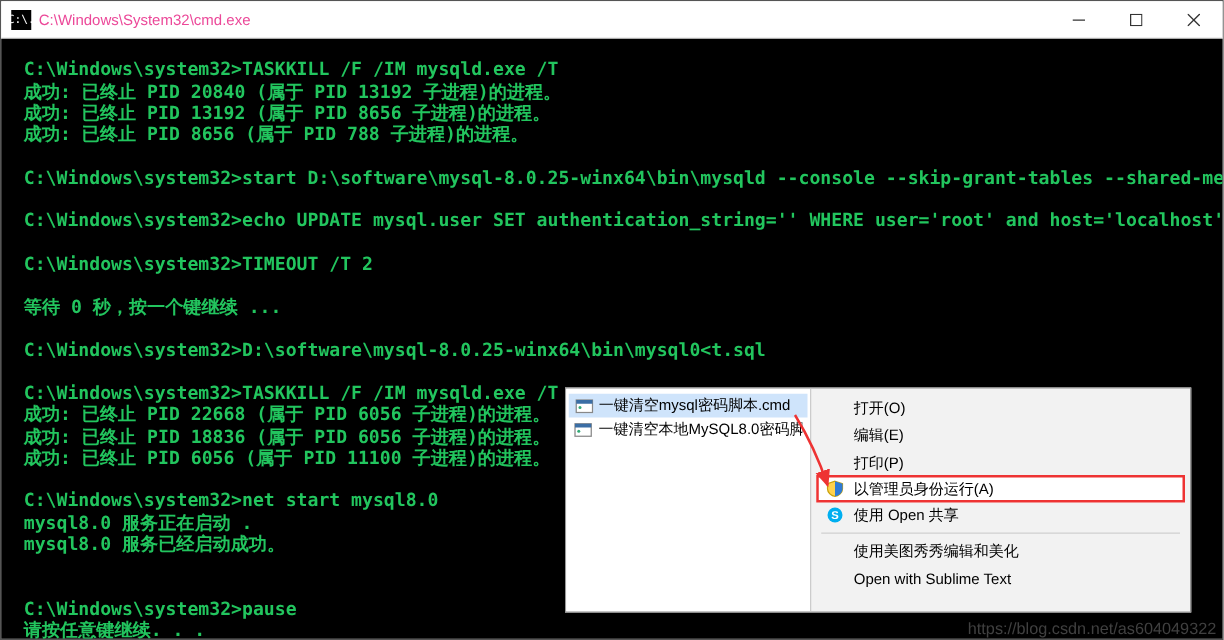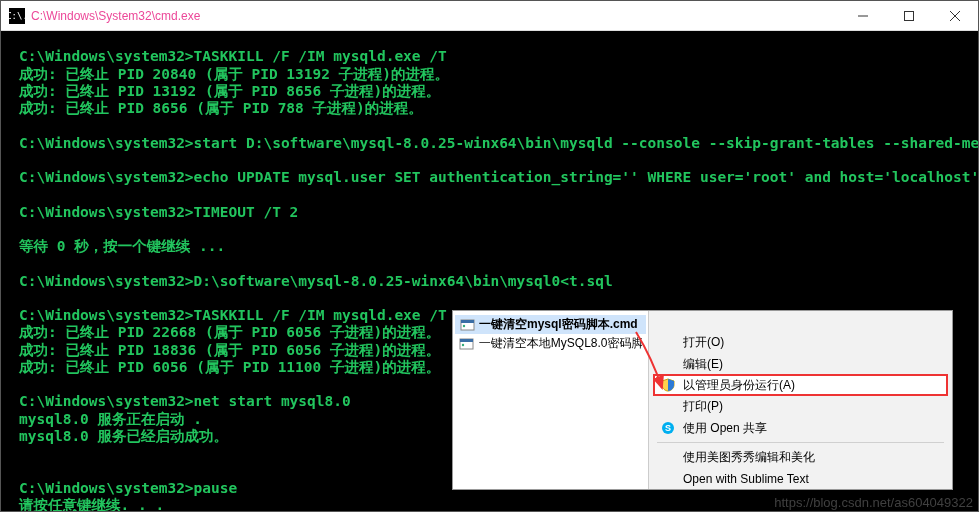--- a/index.html
+++ b/index.html
@@ -68,32 +68,32 @@
     background: #fff;
     padding: 4px 2px;
   }
   .file-item {
     display: flex; align-items: center;
     height: 19px;
     padding: 0 4px;
     font-size: 12px;
     gap: 4px;
   }
-  .file-item.sel { background: #cfe4fb; font-weight: bold; }
+  .file-item.sel { background: #cfe4fb; }
   .file-icon {
     width: 16px; height: 13px;
     display: inline-flex; align-items: center; justify-content: center;
     font-size: 10px;
   }
   .file-item-label { white-space: nowrap; overflow: hidden; }
   .ctx-menu {
     flex: 1;
     background: #f2f2f2;
     border-left: 1px solid #ccc;
-    padding: 20px 0;
+    padding: 4px 0;
     font-size: 12px;
   }
   .ctx-item {
     display: flex; align-items: center;
     height: 22px;
     padding: 0 14px 0 10px;
     gap: 6px;
   }
   .ctx-item.hl {
     border: 2px solid #e33;
@@ -202,32 +202,32 @@
     </div>
   <div class="ctx-menu" id="ctx-menu">
       <div class="ctx-item">
         <span class="ctx-icon"></span>
         <span class="ctx-label">打开(O)</span>
       </div>
       <div class="ctx-item">
         <span class="ctx-icon"></span>
         <span class="ctx-label">编辑(E)</span>
       </div>
+      <div class="ctx-item">
+        <span class="ctx-icon"></span>
+        <span class="ctx-label">打印(P)</span>
+      </div>
       <div class="ctx-item hl">
         <span class="ctx-icon">
           <svg width="14" height="14">
             <path d="M7 1 L13 3 V7 C13 10 10 13 7 13 C4 13 1 10 1 7 V3 Z" fill="#ffd24d" stroke="#c9a20a"></path>
             <path d="M7 1 L13 3 V7 C13 10 10 13 7 13 Z" fill="#2e7bd6"></path>
           </svg>
         </span>
         <span class="ctx-label">以管理员身份运行(A)</span>
-      </div>
-      <div class="ctx-item">
-        <span class="ctx-icon"></span>
-        <span class="ctx-label">打印(P)</span>
       </div>
       <div class="ctx-item">
         <span class="ctx-icon">
           <svg width="14" height="14">
             <circle cx="7" cy="7" r="6" fill="#00aff0"></circle>
             <text x="7" y="10" font-size="9" text-anchor="middle" fill="#fff" font-family="Arial" font-weight="bold">S</text>
           </svg>
         </span>
         <span class="ctx-label">使用 Open 共享</span>
       </div>

